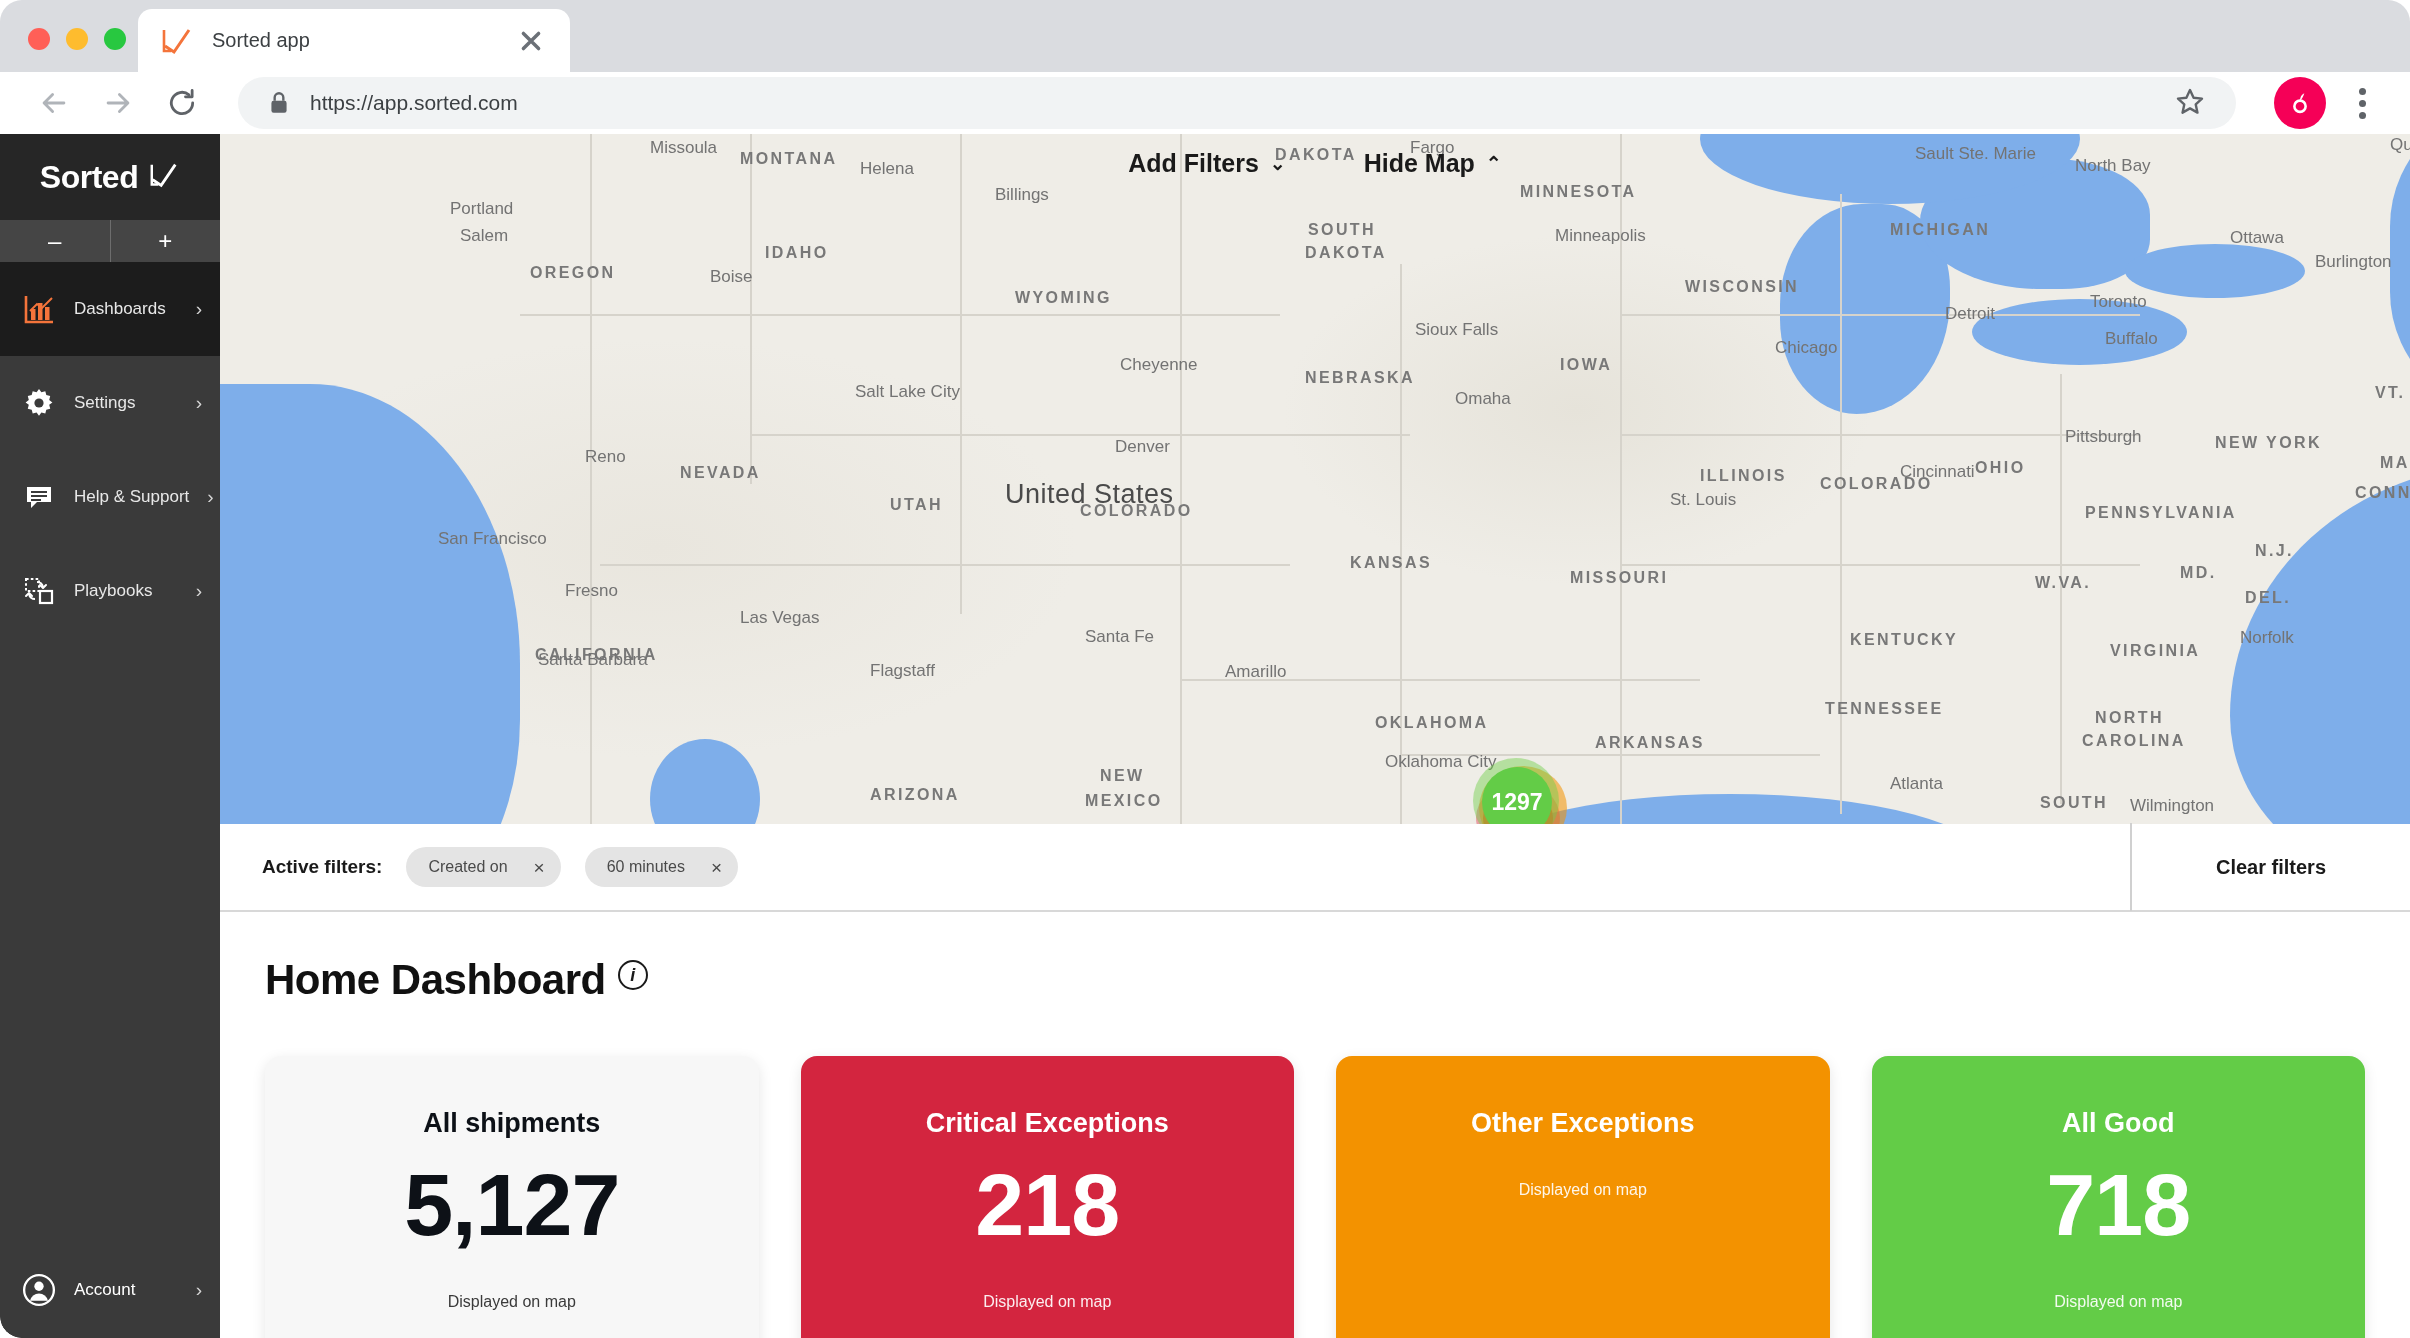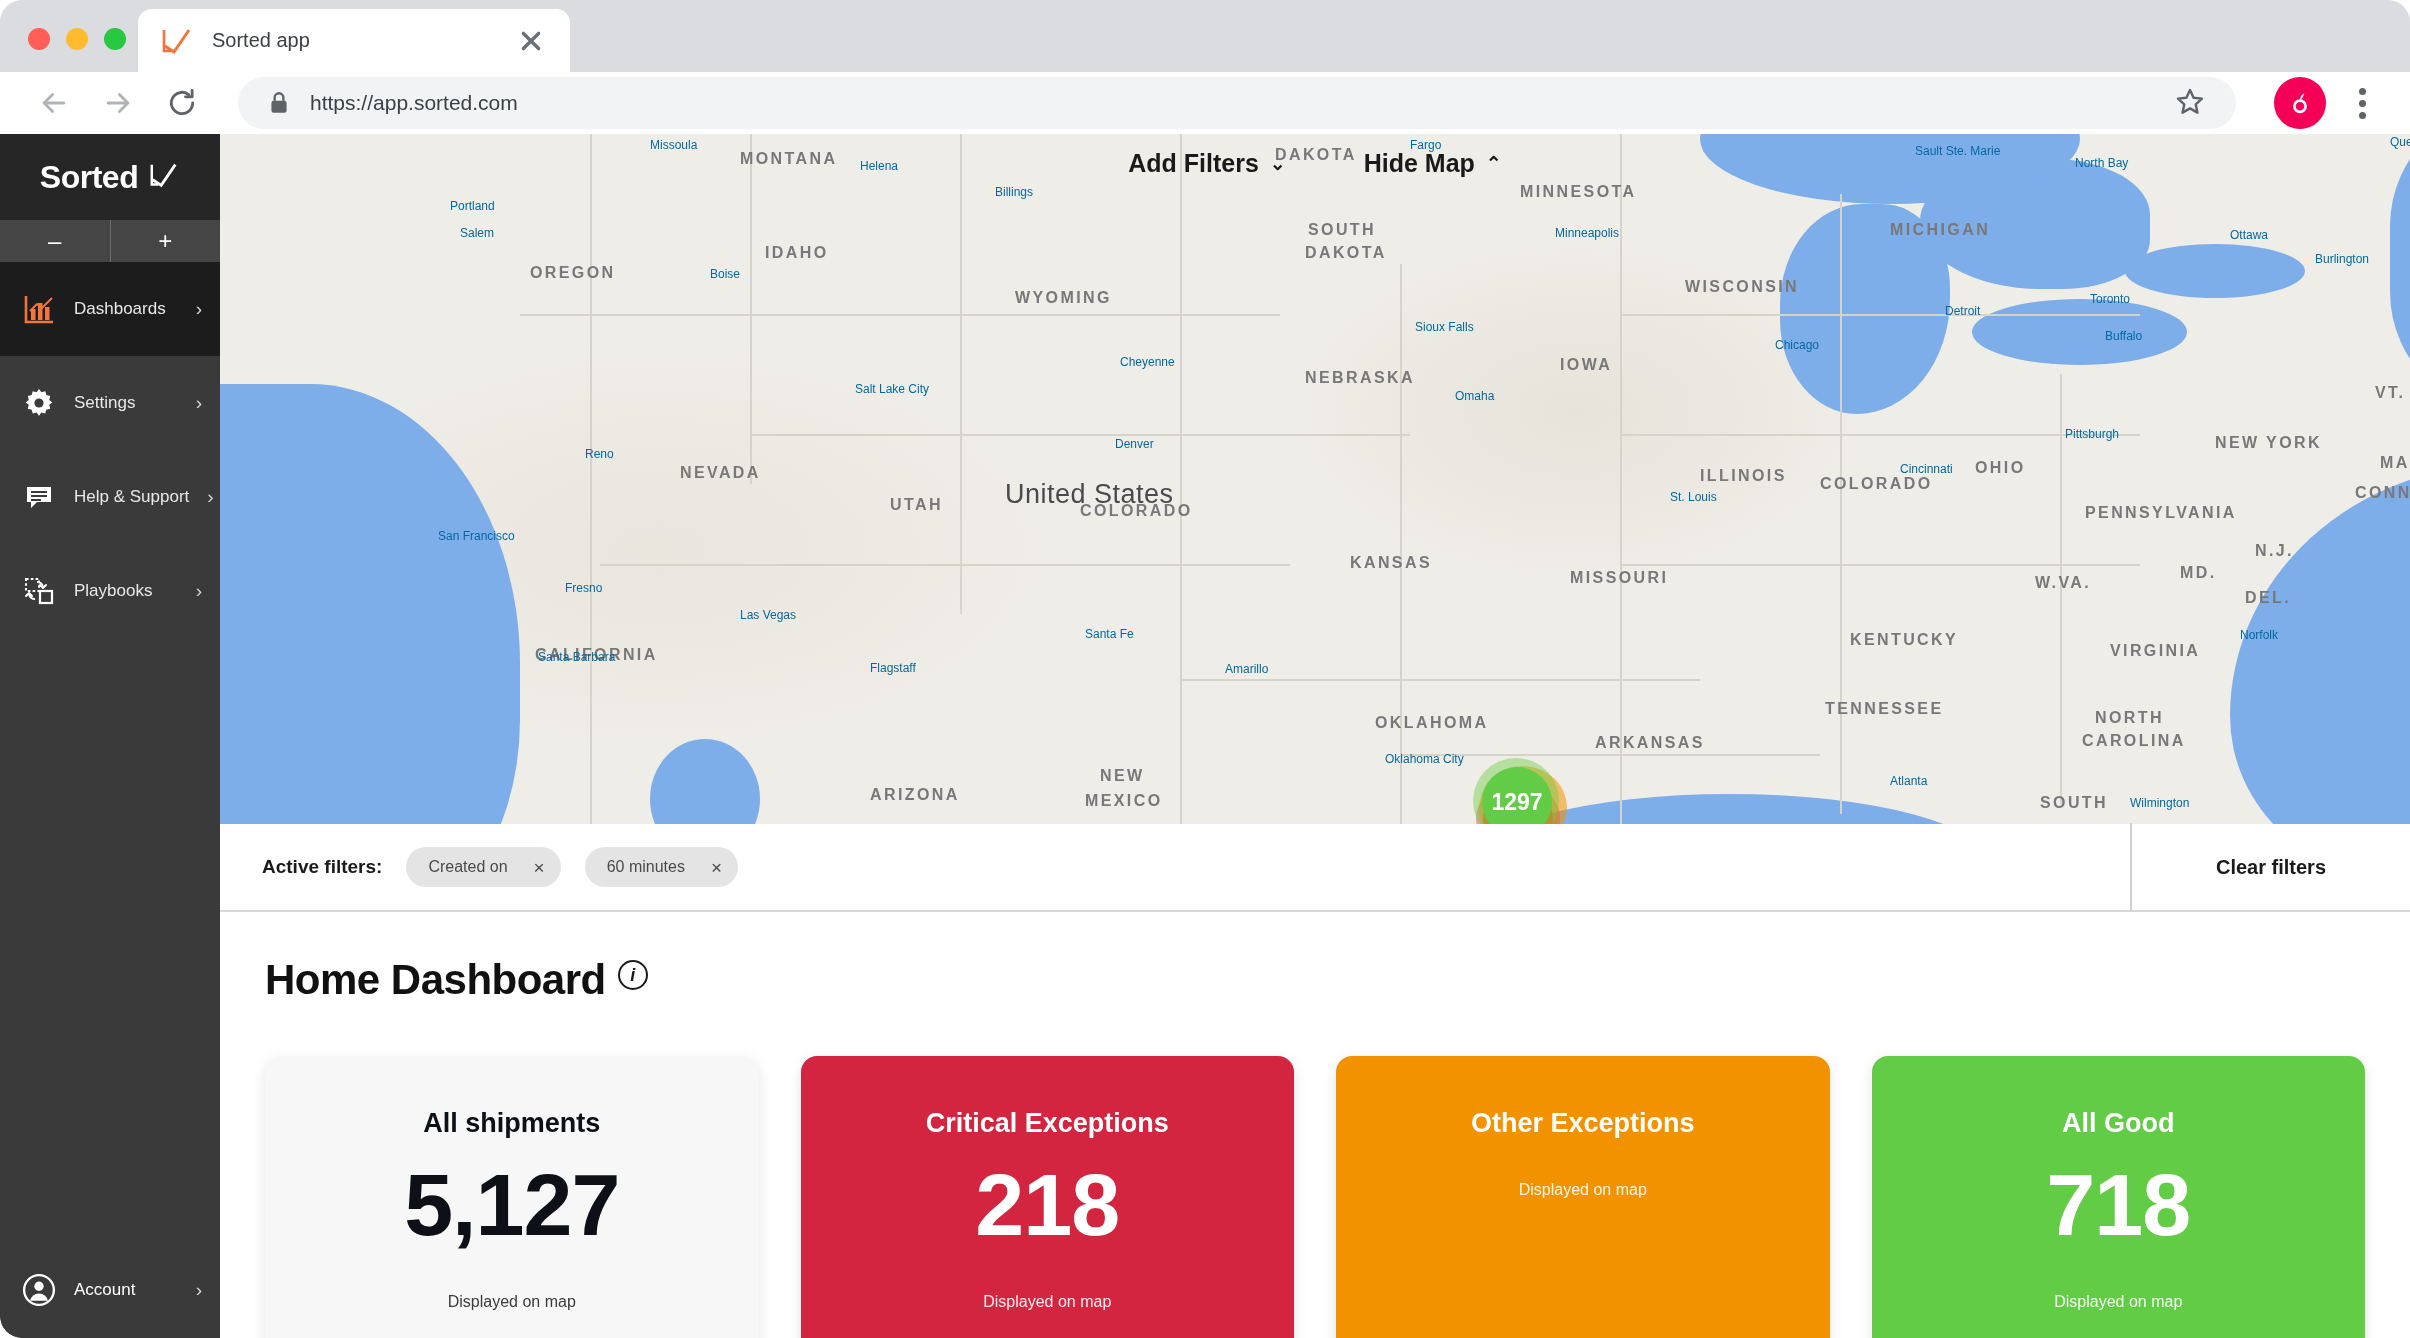--- a/index.html
+++ b/index.html
@@ -140,21 +140,21 @@
   .state-line {
     position: absolute; background: #d6d3cb;
   }
   .map-label {
     position: absolute; color: #6f6f6f; white-space: nowrap;
     font-family: "Liberation Sans", sans-serif;
   }
   .label-state {
     font-size: 16px; font-weight: 700; letter-spacing: 2.4px; color: #787878;
   }
-  .label-city { font-size: 12px; color: #0369a1; }
+  .label-city { font-size: 17px; color: #737373; }
   .label-country { font-size: 27px; color: #4a4a4a; letter-spacing: 0.5px; }
 
   #map-topbar {
     position: absolute; top: 0; left: 0; width: 2190px; height: 58px;
     display: flex; align-items: center; justify-content: center; gap: 78px;
     z-index: 20;
   }
   .map-ctrl {
     font-size: 25px; font-weight: 700; color: #1a1a1a;
     display: flex; align-items: center; gap: 11px;

